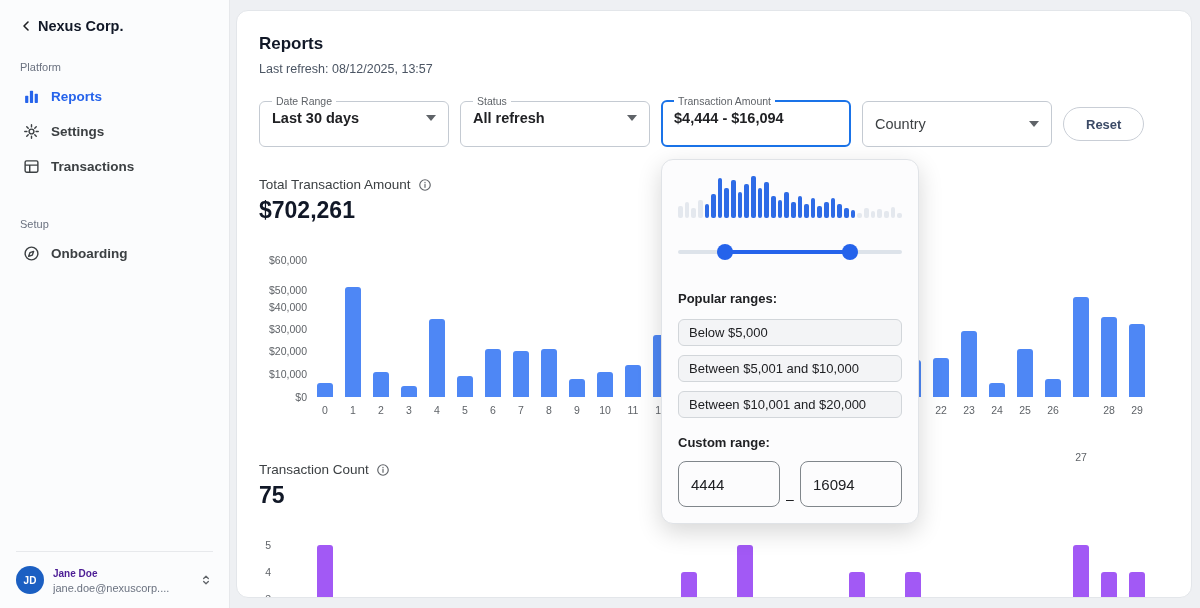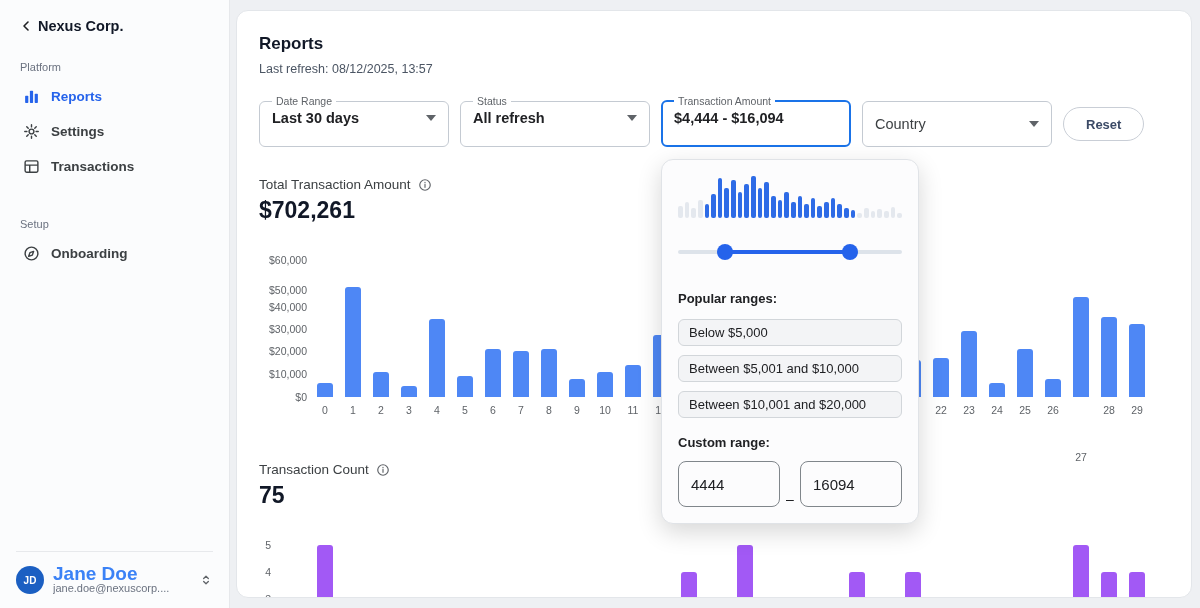--- a/index.html
+++ b/index.html
@@ -26,21 +26,21 @@
   }
   .nav-item .nav-icon{display:inline-flex;width:18px;justify-content:center;color:#3c4043}
   .nav-item.active,.nav-item.active .nav-icon{color:#2563eb}
   .user-wrap{margin-top:auto;border-top:1px solid #e7e9ec;padding-top:14px}
   .user-block{display:flex;align-items:center;gap:9px;cursor:pointer}
   .avatar{
     width:28px;height:28px;border-radius:50%;background:#1b5fc2;color:#fff;
     font-size:10px;font-weight:700;display:flex;align-items:center;justify-content:center;flex:none;
   }
   .user-meta{min-width:0;flex:1}
-  .user-name{font-size:19px;font-weight:700;color:#3b82f6;line-height:16px}
+  .user-name{font-size:10px;font-weight:700;color:#4c1d95;line-height:16px}
   .user-email{font-size:11px;color:#6b7280;white-space:nowrap;overflow:hidden;text-overflow:ellipsis;max-width:118px}
   
   .card{
     position:absolute;left:236px;top:10px;width:956px;height:588px;
     background:#fff;border:1px solid #e3e6ea;border-radius:12px;
     padding:22px;overflow:hidden;
   }
   .page-title{font-size:17px;font-weight:700;color:#111827;line-height:22px}
   .refresh{font-size:12.5px;color:#4b5563;margin-top:6px;line-height:16px}
   

